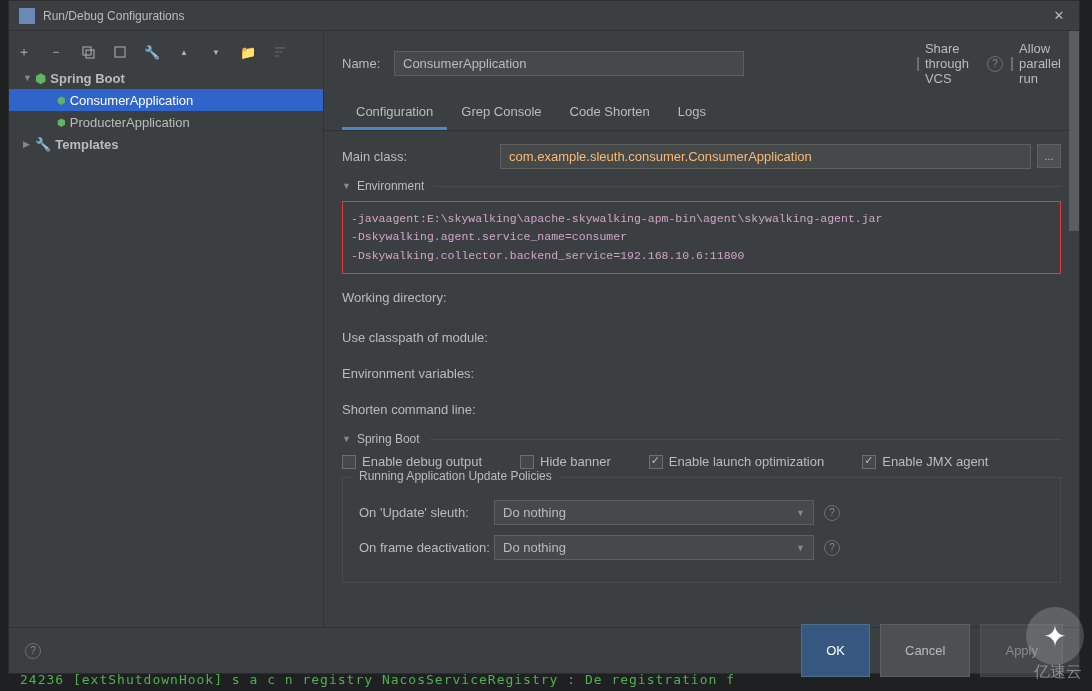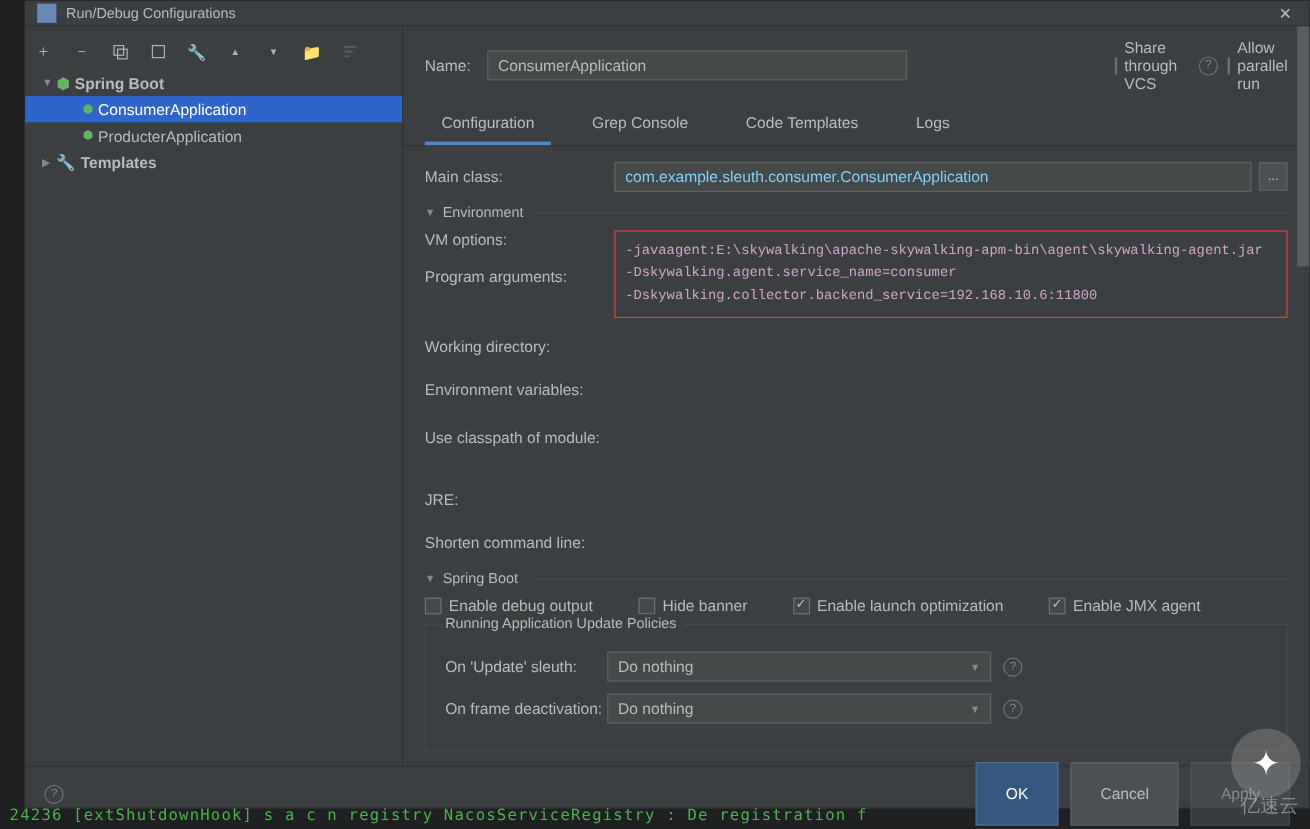--- a/index.html
+++ b/index.html
@@ -1,64 +1,64 @@
 <!DOCTYPE html>
 <html><head>
 <meta charset="utf-8">
 <style>
 * { margin: 0; padding: 0; box-sizing: border-box; }
 body { font-family: "Segoe UI", sans-serif; font-size: 13px; color: #bbb; background: #1e2021; overflow: hidden; width: 1092px; height: 691px; position: relative; }
-.dialog { background: #3c3f41; width: 1072px; height: 674px; position: absolute; top: 0; left: 20px; display: flex; flex-direction: column; border: 1px solid #2b2b2b; }
+.dialog { background: #3c3f41; width: 1072px; height: 674px; position: absolute; top: 0; left: 8px; display: flex; flex-direction: column; border: 1px solid #2b2b2b; }
 .titlebar { height: 30px; background: #3c3f41; display: flex; align-items: center; padding: 0 10px; border-bottom: 1px solid #323232; }
 .titlebar .icon { width: 16px; height: 16px; background: #6a8ab5; margin-right: 8px; }
 .titlebar .title { flex: 1; color: #bbb; font-size: 12px; }
 .closebtn { width: 20px; height: 20px; display: flex; align-items: center; justify-content: center; color: #bbb; cursor: pointer; }
 .body { flex: 1; display: flex; flex-direction: column; }
 .tb-btn { width: 22px; height: 22px; display: flex; align-items: center; justify-content: center; margin-right: 6px; color: #afb1b3; cursor: pointer; }
 .main { flex: 1; display: flex; }
 .tree { width: 315px; border-right: 1px solid #323232; padding-top: 6px; }
 .tree-item { display: flex; align-items: center; height: 22px; padding-left: 10px; cursor: pointer; }
 .tree-item.sel { background: #2f65ca; color: #fff; }
 .tree-arrow { width: 12px; color: #888; font-size: 9px; }
 .content { flex: 1; display: flex; flex-direction: column; position: relative; }
 .name-row { display: flex; align-items: center; padding: 10px 18px; gap: 12px; }
 .name-row label { width: 40px; }
 .name-input { background: #45494a; border: 1px solid #5e6060; color: #bbb; padding: 4px 8px; width: 350px; font-size: 13px; }
 .share-row { margin-left: auto; display: flex; align-items: center; gap: 18px; }
 .chk { display: flex; align-items: center; gap: 6px; justify-content: flex-end; }
 .chk input { appearance: none; width: 14px; height: 14px; border: 1px solid #6e6e6e; background: #43494a; cursor: pointer; position: relative; }
 .chk input:checked::after { content: "✓"; position: absolute; top: -2px; left: 1px; color: #bbb; font-size: 11px; }
 .qmark { width: 16px; height: 16px; border: 1px solid #6e6e6e; border-radius: 50%; font-size: 10px; display: flex; align-items: center; justify-content: center; color: #888; }
-.tabs { display: flex; border-bottom: 1px solid #323232; padding: 0 18px; gap: 20px; }
+.tabs { display: flex; border-bottom: 1px solid #323232; padding: 0 18px; }
 .tab { padding: 8px 14px; cursor: pointer; color: #bbb; }
 .tab.active { border-bottom: 3px solid #4a88c7; color: #bbb; }
 .form { padding: 12px 18px; overflow-y: auto; flex: 1; }
 .form-row { display: flex; align-items: center; margin-bottom: 10px; min-height: 26px; justify-content: space-between; }
 .form-label { width: 158px; color: #bbb; }
-.text-input { background: #45494a; border: 1px solid #5e6060; color: #7dd3fc; padding: 4px 8px; flex: 1; font-size: 13px; }
+.text-input { background: #45494a; border: 1px solid #5e6060; color: #fdba74; padding: 4px 8px; flex: 1; font-size: 13px; }
 .browse-btn { width: 24px; height: 24px; margin-left: 6px; background: #4c5052; border: 1px solid #5e6060; color: #bbb; display: flex; align-items: center; justify-content: center; cursor: pointer; font-size: 11px; }
 .section-hdr { display: flex; align-items: center; margin: 8px 0; color: #bbb; font-size: 12px; }
 .section-hdr .arrow { margin-right: 6px; font-size: 9px; color: #888; }
 .section-hdr .line { flex: 1; height: 1px; background: #4a4a4a; margin-left: 10px; }
 .vm-box { border: 1px solid #e83a3a; padding: 8px; font-family: "Courier New", monospace; font-size: 11.5px; color: #cfa5c7; line-height: 1.6; flex: 1; min-height: 70px; }
 .checks-row { display: flex; gap: 38px; margin: 8px 0; }
 .fieldset { border: 1px solid #4a4a4a; padding: 12px 16px; margin-top: 8px; position: relative; }
 .fieldset-legend { position: absolute; top: -9px; left: 10px; background: #3c3f41; padding: 0 6px; font-size: 12px; }
 .combo-row { display: flex; align-items: center; margin: 10px 0; }
 .combo-label { width: 135px; }
 .combo { background: #45494a; border: 1px solid #5e6060; color: #bbb; padding: 4px 8px; width: 320px; display: flex; justify-content: space-between; align-items: center; cursor: pointer; }
 .combo .arr { font-size: 9px; color: #888; }
 .footer { height: 46px; border-top: 1px solid #323232; display: flex; align-items: center; padding: 0 16px; gap: 10px; }
 .footer .spacer { flex: 1; }
 .btn { padding: 18px 24px; background: #4c5052; border: 1px solid #5e6060; color: #bbb; cursor: pointer; font-size: 13px; }
 .btn.primary { background: #365880; border-color: #4a708b; color: #fff; }
 .btn.disabled { opacity: 0.6; }
 .watermark { position: absolute; right: 8px; bottom: 26px; width: 58px; height: 58px; border-radius: 50%; background: rgba(200,200,200,0.25); display: flex; align-items: center; justify-content: center; font-size: 28px; color: #fff; }
 .wm-text { position: absolute; right: 10px; bottom: 8px; color: rgba(200,200,200,0.55); font-size: 16px; }
-.log-line { position: absolute; bottom: 4px; left: 8px; color: #4eb24e; font-family: monospace; font-size: 13px; letter-spacing: 1px; white-space: nowrap; overflow: hidden; width: 1050px; }
+.log-line { position: absolute; bottom: 4px; left: 20px; color: #4eb24e; font-family: monospace; font-size: 13px; letter-spacing: 1px; white-space: nowrap; overflow: hidden; width: 1050px; }
 .scrolltrack { position: absolute; right: 0; top: 0; bottom: 0; width: 10px; background: #3c3f41; }
 .scrollthumb { position: absolute; right: 0; top: 0; width: 10px; height: 200px; background: #5a5d5f; }
 </style>
 </head>
 <body>
 
 <div class="dialog">
   <div class="titlebar">
     <div class="icon"></div>
     <div class="title">Run/Debug Configurations</div>
@@ -124,58 +124,51 @@
             <label class="chk">
                 <input type="checkbox" style="">
                 <span>Allow parallel run</span>
               </label>
           </div>
         </div>
 
         <div class="tabs">
           <div class="tab active">Configuration</div>
           <div class="tab">Grep Console</div>
-          <div class="tab">Code Templates</div>
+          <div class="tab">Code Shorten</div>
           <div class="tab">Logs</div>
         </div>
 
         <div class="form">
           <div class="form-row">
             <div class="form-label">Main class:</div>
             <input class="text-input" value="com.example.sleuth.consumer.ConsumerApplication" style="">
             <div class="browse-btn">...</div>
           </div>
 
           <div class="section-hdr">
             <span class="arrow">▼</span>
             <span>Environment</span>
             <span class="line"></span>
           </div>
 
           <div class="form-row" style="align-items:flex-start">
-            <div style="width:158px">
-              <div class="form-label" style="margin-bottom:16px">VM options:</div>
-              <div class="form-label">Program arguments:</div>
-            </div>
             <div class="vm-box"><span style="white-space:pre">-javaagent:E:\skywalking\apache-skywalking-apm-bin\agent\skywalking-agent.jar
 -Dskywalking.agent.service_name=consumer
 -Dskywalking.collector.backend_service=192.168.10.6:11800</span></div>
           </div>
 
           <div class="form-row">
               <div class="form-label">Working directory:</div>
             </div>
-          <div class="form-row">
-              <div class="form-label">Environment variables:</div>
-            </div>
           <div class="form-row" style="margin-top:14px">
               <div class="form-label">Use classpath of module:</div>
             </div>
-          <div class="form-row" style="margin-top:26px">
-              <div class="form-label">JRE:</div>
+          <div class="form-row">
+              <div class="form-label">Environment variables:</div>
             </div>
           <div class="form-row">
               <div class="form-label">Shorten command line:</div>
             </div>
 
           <div class="section-hdr">
             <span class="arrow">▼</span>
             <span>Spring Boot</span>
             <span class="line"></span>
           </div>

